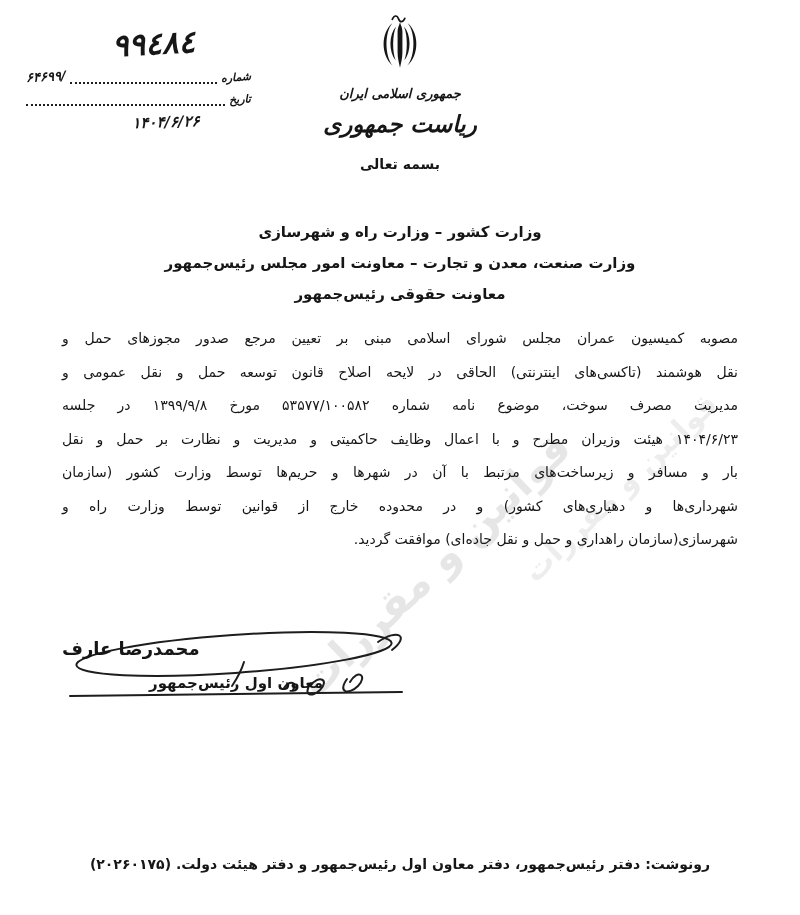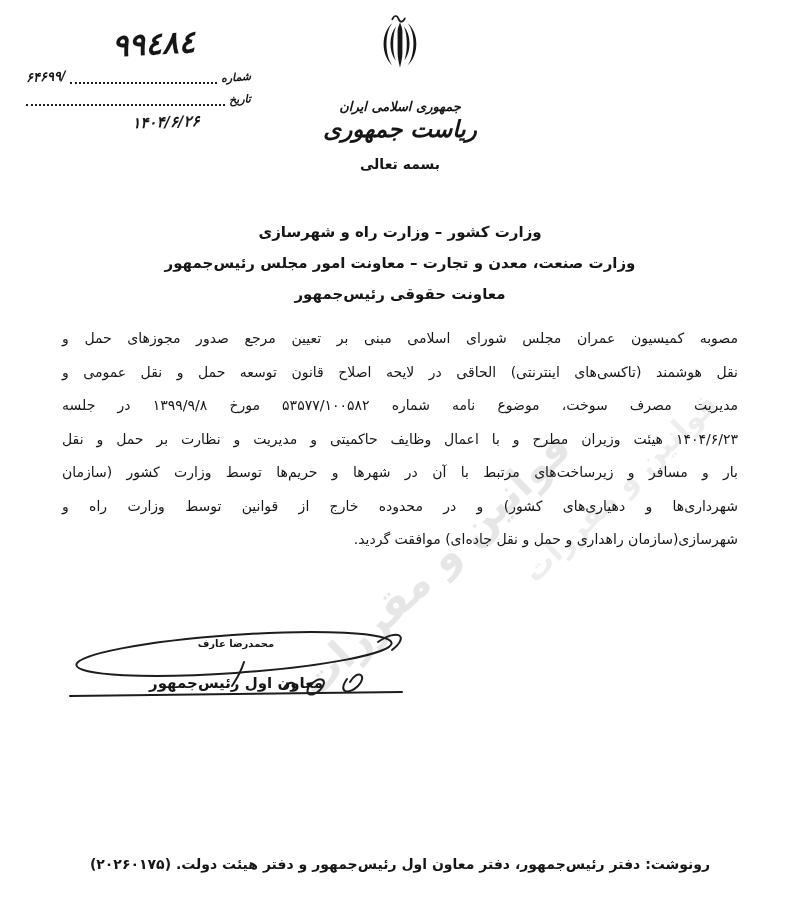--- a/index.html
+++ b/index.html
@@ -47,24 +47,24 @@
     direction: ltr; transform: rotate(-2deg);
   }
 
   
   .letterhead {
     position: absolute; top: 12px; left: 0; right: 0;
     text-align: center;
   }
   .emblem { display: inline-block; }
   .letterhead-line1 {
-    font-size: 13px; font-weight: bold; font-style: italic; margin-top: 19px;
+    font-size: 13px; font-weight: bold; font-style: italic; margin-top: 6px;
   }
   .letterhead-line2 {
-    font-size: 23px; font-weight: bold; font-style: italic; margin-top: 2px;
+    font-size: 23px; font-weight: bold; font-style: italic; margin-top: 10px;
   }
 
   
   .invocation {
     position: absolute; top: 156px; left: 0; right: 0; text-align: center;
   }
   .invocation-line1 { font-size: 14px; font-weight: bold; }
   .invocation-line2 { font-size: 13.5px; font-weight: bold; margin-top: 7px; }
 
   
@@ -106,21 +106,21 @@
   
   .signature {
     position: absolute; left: 62px; top: 628px; width: 348px; height: 95px;
     z-index: 2;
   }
   .signature svg.flourish {
     position: absolute; inset: 0; width: 100%; height: 100%;
   }
   .sig-name {
     position: absolute; top: 10px; left: 0; right: 0;
-    text-align: center; font-size: 10px; font-weight: bold;
+    text-align: left; font-size: 18px; font-weight: bold;
   }
   .sig-title {
     position: absolute; top: 46px; left: 0; right: 0;
     text-align: center; font-size: 15px; font-weight: bold;
     letter-spacing: 1px;
   }
 
   
   .footer {
     position: absolute; top: 856px; left: 0; right: 0;

